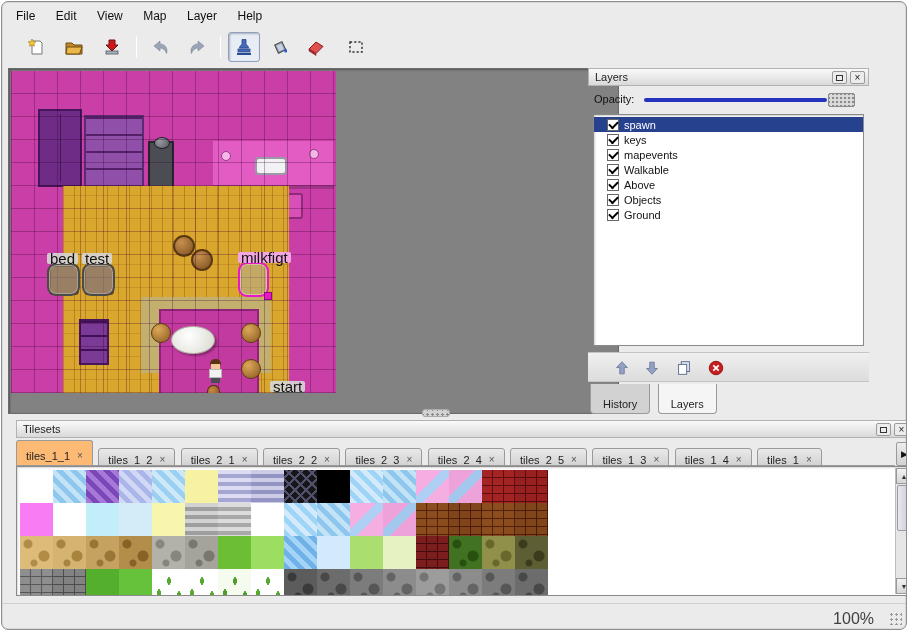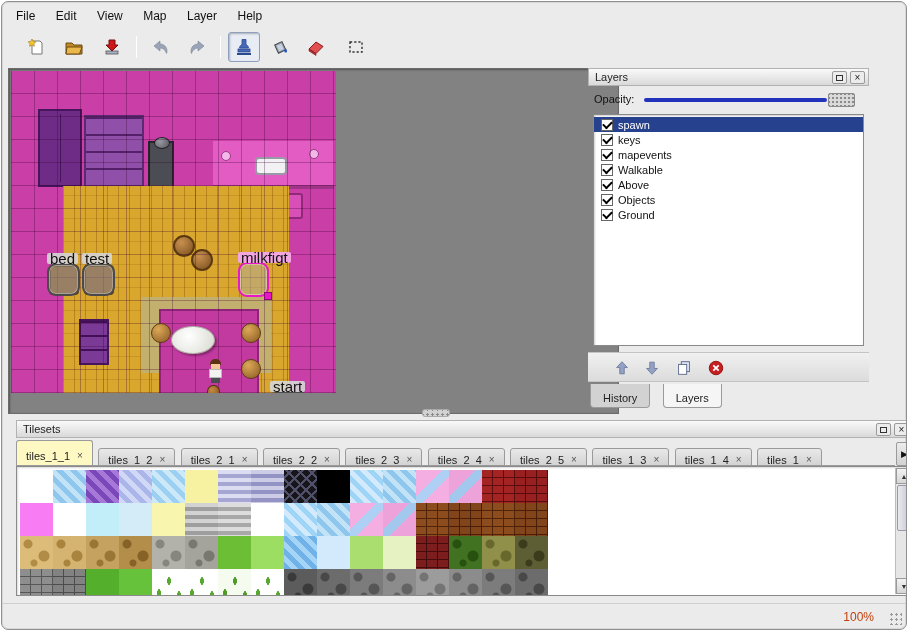--- a/index.html
+++ b/index.html
@@ -85,63 +85,63 @@
   .float-glyph { width:7px; height:6px; border:1px solid #333; display:inline-block; }
 
   .opacity-row { position:absolute; left:0; right:0; top:22px; height:20px; }
   .opacity-label { position:absolute; left:6px; top:3px; font-size:11px; color:#111; }
   .slider-track { position:absolute; left:56px; right:42px; top:8px; height:4px; background:#2433bb; border-radius:2px; }
   .slider-handle { position:absolute; right:14px; top:3px; width:27px; height:14px; border:1px solid #8a8a8a; border-radius:2px;
     background:#d9d9d9; background-image:radial-gradient(circle, #8a8a8a 1px, transparent 1.2px); background-size:4px 4px; background-position:2px 2px; }
 
   .layer-list { position:absolute; left:5px; right:5px; top:46px; height:232px; background:#ffffff;
     border:1px solid #8a8a8a; box-shadow:inset 1px 1px 2px rgba(0,0,0,.2); padding-top:2px; }
-  .layer-row { height:15px; display:flex; align-items:center; gap:5px; padding-left:7px; font-size:11px; color:#111; }
+  .layer-row { height:15px; display:flex; align-items:center; gap:5px; padding-left:13px; font-size:11px; color:#111; }
   .layer-row.selected { background:#26418e; color:#ffffff; }
   .cb { position:relative; width:12px; height:12px; background:#fff; border:1px solid #666; flex:0 0 auto; }
   .cb::after { content:""; position:absolute; left:1px; top:1px; width:7px; height:4px;
     border-left:2px solid #000; border-bottom:2px solid #000; transform:rotate(-45deg); }
 
   .layer-actions { position:absolute; left:0; right:0; top:284px; height:30px;
     background:linear-gradient(#f0f0f0,#dcdcdc); border-top:1px solid #c4c4c4; border-bottom:1px solid #c4c4c4; }
   .act-btn { position:absolute; top:4px; width:24px; height:22px; display:flex; align-items:center; justify-content:center; border-radius:3px; }
 
   .panel-tabs { position:absolute; left:2px; top:316px; height:20px; }
-  .ptab { display:inline-block; padding:8px 12px 3px; font-size:11px; color:#222; background:#d2d2d2;
-    border:1px solid #9a9a9a; border-top:none; border-radius:0 0 4px 4px; margin-right:8px; }
+  .ptab { display:inline-block; padding:14px 12px 3px; font-size:11px; color:#222; background:#d2d2d2;
+    border:1px solid #9a9a9a; border-top:none; border-radius:0 0 4px 4px; margin-right:3px; }
   .ptab.active { background:#f5f5f5; }
 
   
   .splitter { position:absolute; left:420px; top:407px; width:28px; height:8px; background:#d2d2d2; border:1px solid #aaa; border-radius:3px;
     background-image:radial-gradient(circle, #8a8a8a 1px, transparent 1.2px); background-size:5px 5px; background-position:2px 2px; }
 
   
   .tilesets-panel { position:absolute; left:14px; top:418px; width:897px; height:180px;text-decoration:underline; }
   .ts-tabs { position:absolute; left:0; right:18px; top:20px; height:26px; border-bottom:1px solid #9a9a9a; overflow:hidden; white-space:nowrap; }
   .ts-tab { display:inline-flex; align-items:center; gap:7px; height:24px; margin-top:2px; padding:0 9px; font-size:11px; color:#222;
     background:linear-gradient(#e9e9e9,#cbcbcb); border:1px solid #9a9a9a; border-radius:3px 3px 0 0; margin-right:1px; vertical-align:bottom; }
-  .ts-tab.active { background:#fef9c3; height:32px; margin-top:0; border-bottom:1px solid #fbfbfb; position:relative; z-index:2; }
+  .ts-tab.active { background:#fdba74; height:32px; margin-top:0; border-bottom:1px solid #fbfbfb; position:relative; z-index:2; }
   .ts-tab .tclose { font-size:10px; color:#555; line-height:10px; }
   .ts-scroll-btn { position:absolute; right:0; top:22px; width:17px; height:24px; background:linear-gradient(#ececec,#d2d2d2);
     border:1px solid #9a9a9a; border-radius:2px; display:flex; align-items:center; justify-content:center; font-size:9px; color:#111; }
 
   .ts-area { position:absolute; left:0; right:0; top:46px; bottom:4px; background:#ffffff; border:1px solid #8a8a8a;
     box-shadow:inset 1px 1px 2px rgba(0,0,0,.15); overflow:hidden; }
   .tile-grid { position:absolute; left:3px; top:3px; display:grid; grid-template-columns:repeat(16,33px); grid-auto-rows:33px; }
   .tile { width:33px; height:33px; }
 
   .vscroll { position:absolute; right:1px; top:1px; bottom:1px; width:16px; background:#e6e6e6; border-left:1px solid #bdbdbd; }
   .vs-btn { position:absolute; left:0; width:16px; height:16px; background:linear-gradient(#f2f2f2,#d6d6d6); border:1px solid #9a9a9a;
     display:flex; align-items:center; justify-content:center; font-size:7px; color:#333; }
   .vs-thumb { position:absolute; left:1px; top:17px; width:14px; height:46px; background:linear-gradient(90deg,#e8e8ee,#c6c6d2);
     border:1px solid #9a9aa6; border-radius:2px; }
 
   
   .statusbar { position:absolute; left:0; right:0; bottom:0; height:26px; border-top:1px solid #cfcfcf; }
-  .zoom-label { position:absolute; right:32px; top:6px; font-size:12px; color:#c2410c; }
+  .zoom-label { position:absolute; right:32px; top:6px; font-size:16px; color:#404040; }
   .grip { position:absolute; right:4px; bottom:4px; width:14px; height:14px;
     background-image:radial-gradient(circle, #9a9a9a 1.2px, transparent 1.4px); background-size:5px 5px; background-position:1px 1px; }
 </style>
 </head>
 <body>
 
 <div id="win">
 
   <div class="menubar">
     <span class="menu-item">File</span>

